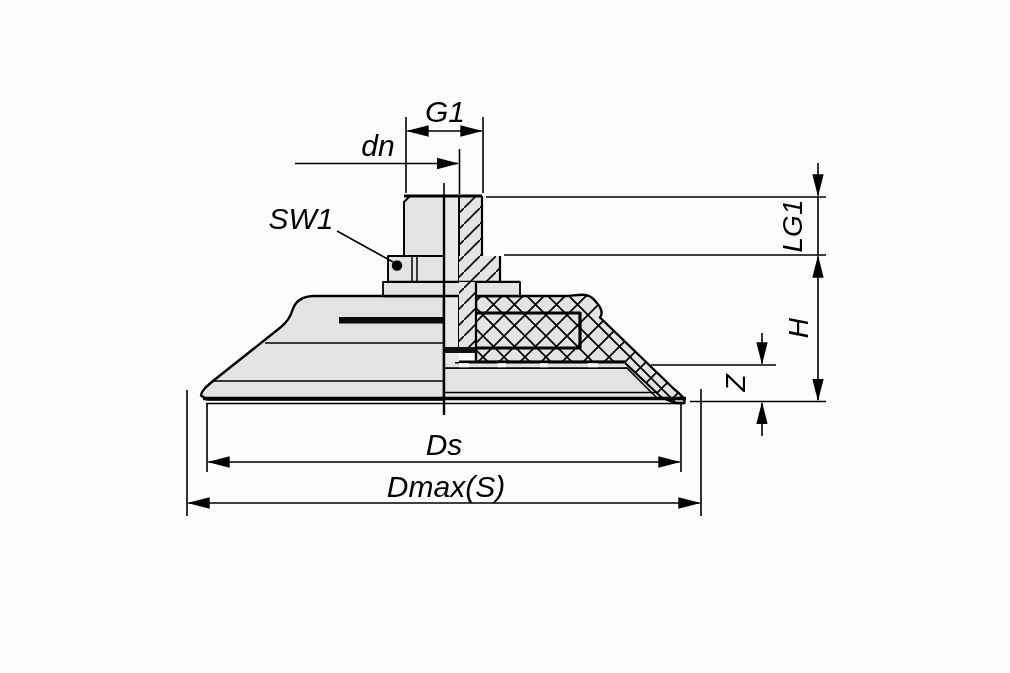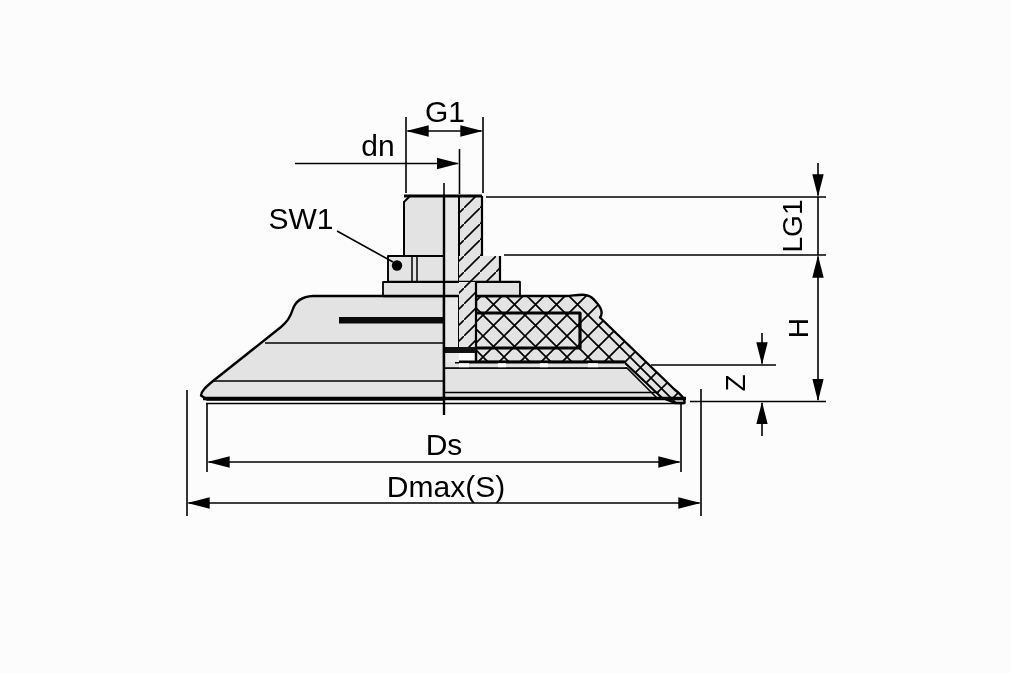--- a/index.html
+++ b/index.html
@@ -1,17 +1,17 @@
 <!DOCTYPE html>
 <html><head>
 <meta charset="utf-8">
 <style>
   html,body{margin:0;padding:0;background:#fcfcfc;}
   .stage{position:relative;width:906px;height:673px;background:#ef4444;overflow:hidden;
-         font-family:"Liberation Sans", sans-serif;}
+         font-family:"Liberation Sans", sans-serif;font-style:italic;}
   svg{display:block}
   text{font-family:"Liberation Sans", sans-serif; fill:#000;}
   .dim-label{font-size:30px;}
   .dim-label-rot{font-size:28px;}
 </style>
 </head>
 <body>
 
 <div class="stage">
 <svg width="1010" height="673" viewBox="0 0 1010 673">

